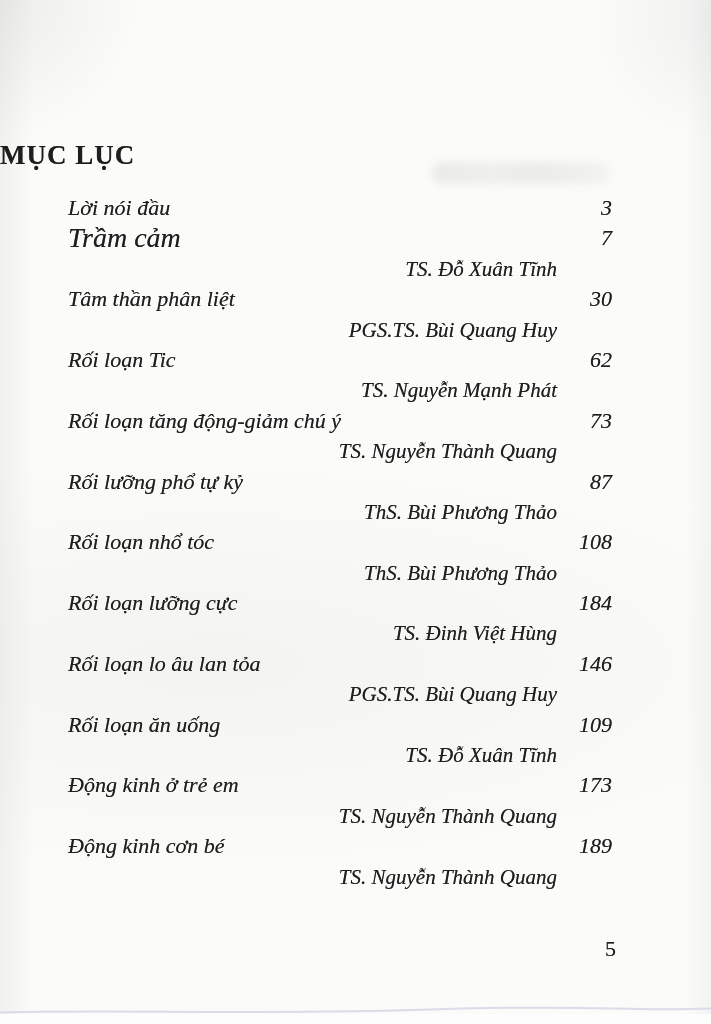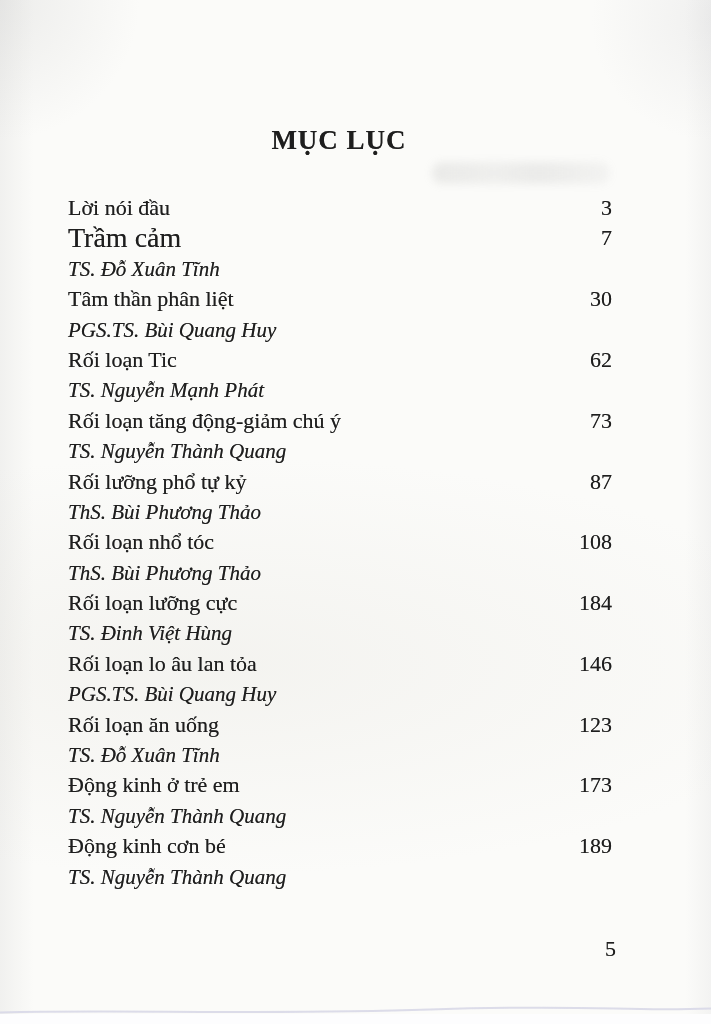--- a/index.html
+++ b/index.html
@@ -13,46 +13,46 @@
     background:
       radial-gradient(circle at 0% 0%, rgba(185,185,185,.22), rgba(185,185,185,0) 140px),
       radial-gradient(circle at 100% 2%, rgba(190,190,195,.18), rgba(190,190,195,0) 120px),
       radial-gradient(ellipse 900px 300px at 30% 65%, rgba(222,220,212,.25), rgba(222,220,212,0) 70%),
       linear-gradient(90deg, rgba(180,180,180,.15), rgba(180,180,180,0) 34px),
       linear-gradient(270deg, rgba(185,185,190,.12), rgba(185,185,190,0) 26px),
       #fbfbf9;
   }
   .txt{ text-shadow:0 0 .6px rgba(30,30,30,.65); }
   .doc-title{
-    position:absolute; top:125px; left:0; width:678px;
-    text-align:center;
+    position:absolute; top:140px; left:0; width:678px;
     font-size:27px; font-weight:bold; letter-spacing:1px;
   }
   .ghost-smudge{
     position:absolute; left:432px; top:162px; width:178px; height:22px;
     background:linear-gradient(90deg, rgba(170,170,168,.38), rgba(150,150,150,.22) 35%, rgba(165,165,165,.34) 60%, rgba(170,170,170,.18));
     border-radius:10px;
     filter:blur(4px);
     opacity:.55;
   }
   .toc{
     position:absolute; top:193px; left:68px; width:544px;
   }
   .line{
     height:30.4px; line-height:30.4px;
     white-space:nowrap;
   }
   .entry-line{
     display:flex; justify-content:space-between; align-items:flex-start;
     font-size:22px;
+    font-style:italic;
   }
   .entry:nth-of-type(2) .entry-line .t{ font-size:28px; }
   .entry-line .p{ font-size:22px; }
   .author-line{
-    text-align:left; padding-right:55px;
+    text-align:right; padding-right:55px;
     font-style:italic; font-size:21px;
   }
   .folio{
     position:absolute; top:936px; left:68px; width:548px;
     text-align:right; font-size:22px;
   }
   .bottom-edge{
     position:absolute; left:0; bottom:0; width:711px; height:20px;
     pointer-events:none;
   }
@@ -135,21 +135,21 @@
       <div class="line entry-line txt">
         <span class="t">Rối loạn lo âu lan tỏa</span>
         <span class="p">146</span>
       </div>
       <div class="line author-line txt">PGS.TS. Bùi Quang Huy</div>
     </div>
 
     <div class="entry">
       <div class="line entry-line txt">
         <span class="t">Rối loạn ăn uống</span>
-        <span class="p">123</span>
+        <span class="p">109</span>
       </div>
       <div class="line author-line txt">TS. Đỗ Xuân Tĩnh</div>
     </div>
 
     <div class="entry">
       <div class="line entry-line txt">
         <span class="t">Động kinh ở trẻ em</span>
         <span class="p">173</span>
       </div>
       <div class="line author-line txt">TS. Nguyễn Thành Quang</div>

